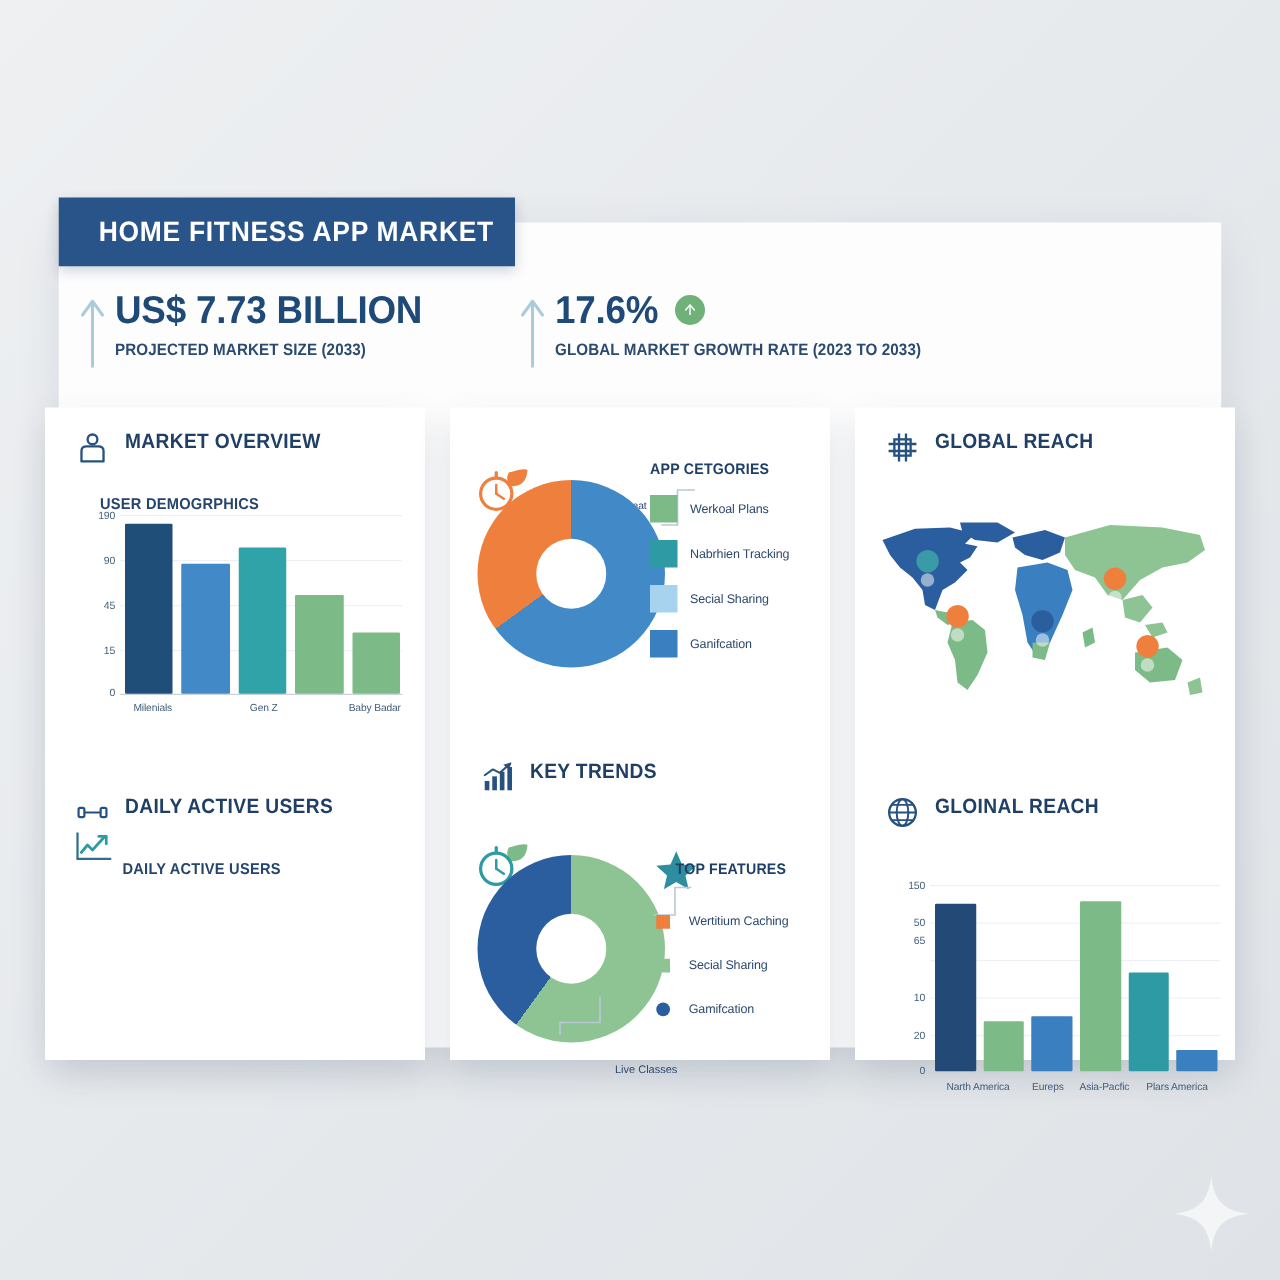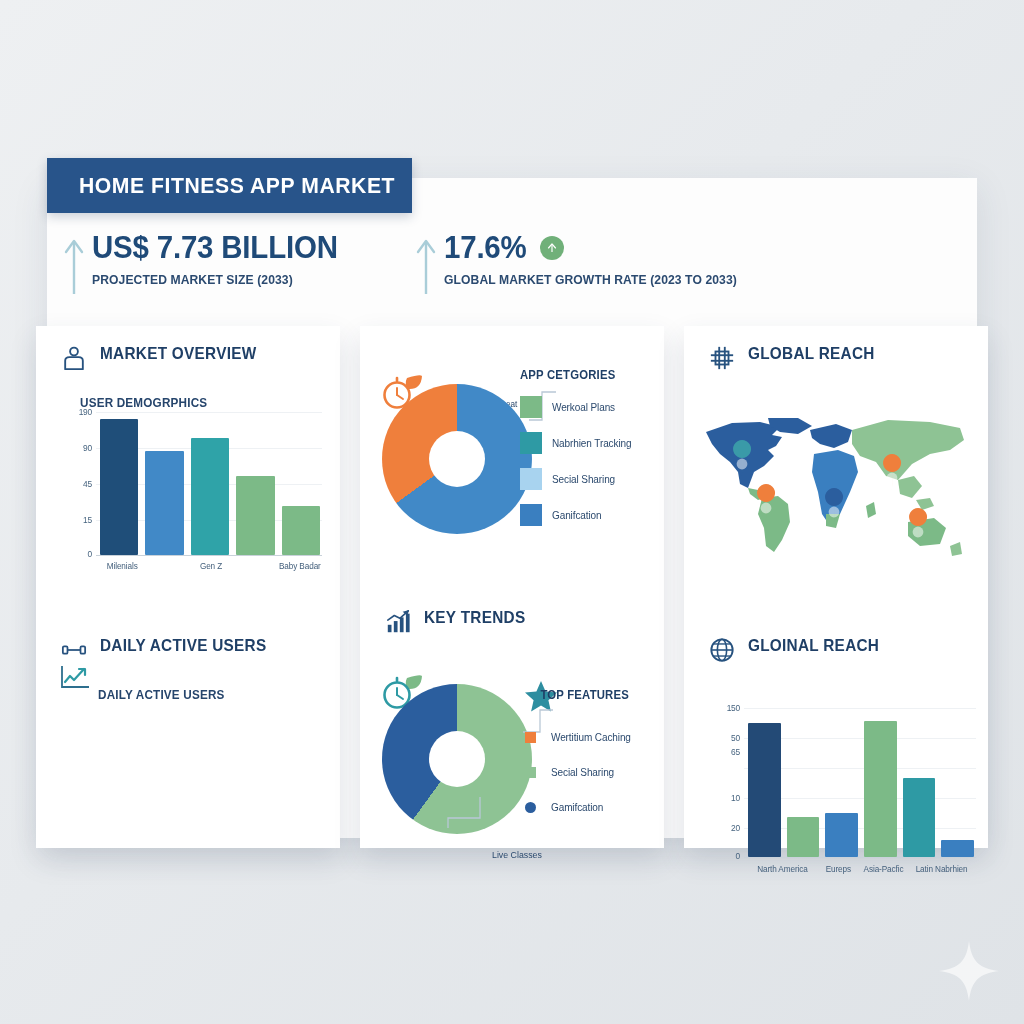--- a/index.html
+++ b/index.html
@@ -478,20 +478,20 @@
           <div class="bar" style="height:29%;background:#3a7fc0;"></div>
           <div class="bar" style="height:90%;background:#7cba87;"></div>
           <div class="bar" style="height:52%;background:#2e9aa4;"></div>
           <div class="bar" style="height:11%;background:#3a7fc0;"></div>
         </div>
 
         <div class="bar-xlabels" style="bottom:-16px;">
           <div class="bar-xlabel" style="flex:1.6;">Narth America</div>
           <div class="bar-xlabel" style="flex:1;">Eureps</div>
           <div class="bar-xlabel" style="flex:1.1;">Asia-Pacfic</div>
-          <div class="bar-xlabel" style="flex:1.6;">Latin Nabrhien</div>
+          <div class="bar-xlabel" style="flex:1.6;">Plars America</div>
         </div>
       </div>
     </div>
 
   </div>
 
 </div>
 
 </body></html>

